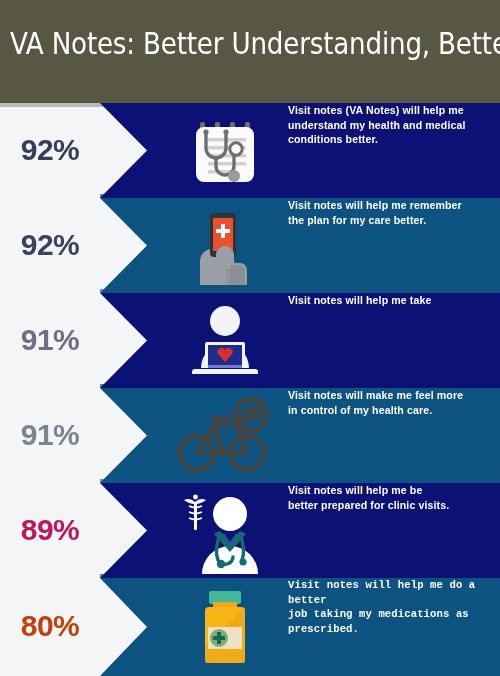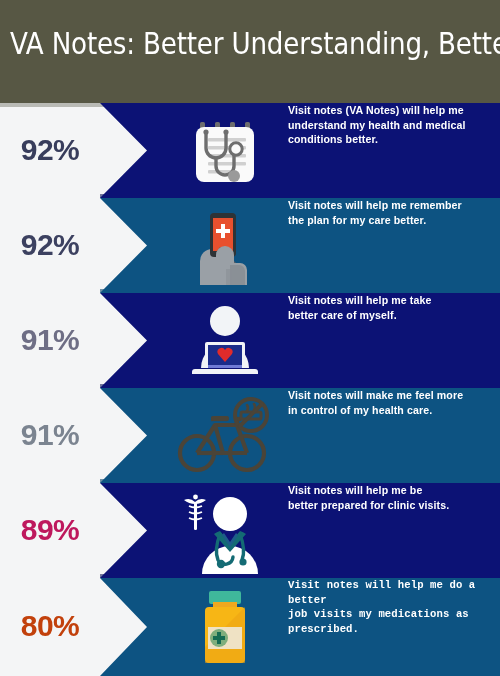--- a/index.html
+++ b/index.html
@@ -170,21 +170,20 @@
         <rect x="22" y="40" width="40" height="26" rx="2" fill="#f2f4f7"></rect>
         <rect x="25" y="43" width="34" height="20" fill="#1b2c8a"></rect>
         <path d="M42 48 a4 4 0 0 1 7 4 l-7 8 -7 -8 a4 4 0 0 1 7 -4 z" fill="#e02b2b"></path>
         <rect x="25" y="63" width="34" height="3" fill="#6f7bd6"></rect>
         <path d="M12 67 h60 a3 3 0 0 1 3 3 v2 h-66 v-2 a3 3 0 0 1 3 -3 z" fill="#f2f4f7"></path>
       </svg>
     </div>
     <div class="statement">
       <span>
         <span>Visit notes will help me take</span>
-        <span>better care of myself.</span>
       </span>
     </div>
   </div>
 
   <div class="row" style="top:388px;">
     <div class="band-shade" style="background:#084065;"></div>
     <div class="band" style="background:#0d5382;"></div>
     <div class="pct" style="color:#7b8490;">91%</div>
     <div class="icon-wrap" style="left:160px;width:130px;">
       <svg width="100" height="82" viewBox="0 0 100 82">
@@ -258,19 +257,19 @@
         <rect x="12" y="20" width="40" height="56" rx="4" fill="#f7b615"></rect>
         <path d="M52 20 L52 76 L12 76 L12 60 z" fill="#eda214" opacity=".55"></path>
         <rect x="15" y="40" width="34" height="22" fill="#efe2c4"></rect>
         <circle cx="26" cy="51" r="9" fill="#7fae7c"></circle>
         <path d="M24 45 h4 v4 h4 v4 h-4 v4 h-4 v-4 h-4 v-4 h4 z" fill="#146b52"></path>
       </svg>
     </div>
     <div class="statement" style="height:74px;font-family:Liberation Mono, monospace;">
       <span>
         <span>Visit notes will help me do a better</span>
-        <span>job visits my medications as</span>
+        <span>job taking my medications as</span>
         <span>prescribed.</span>
       </span>
     </div>
   </div>
 
 </div>
 
 </body></html>

